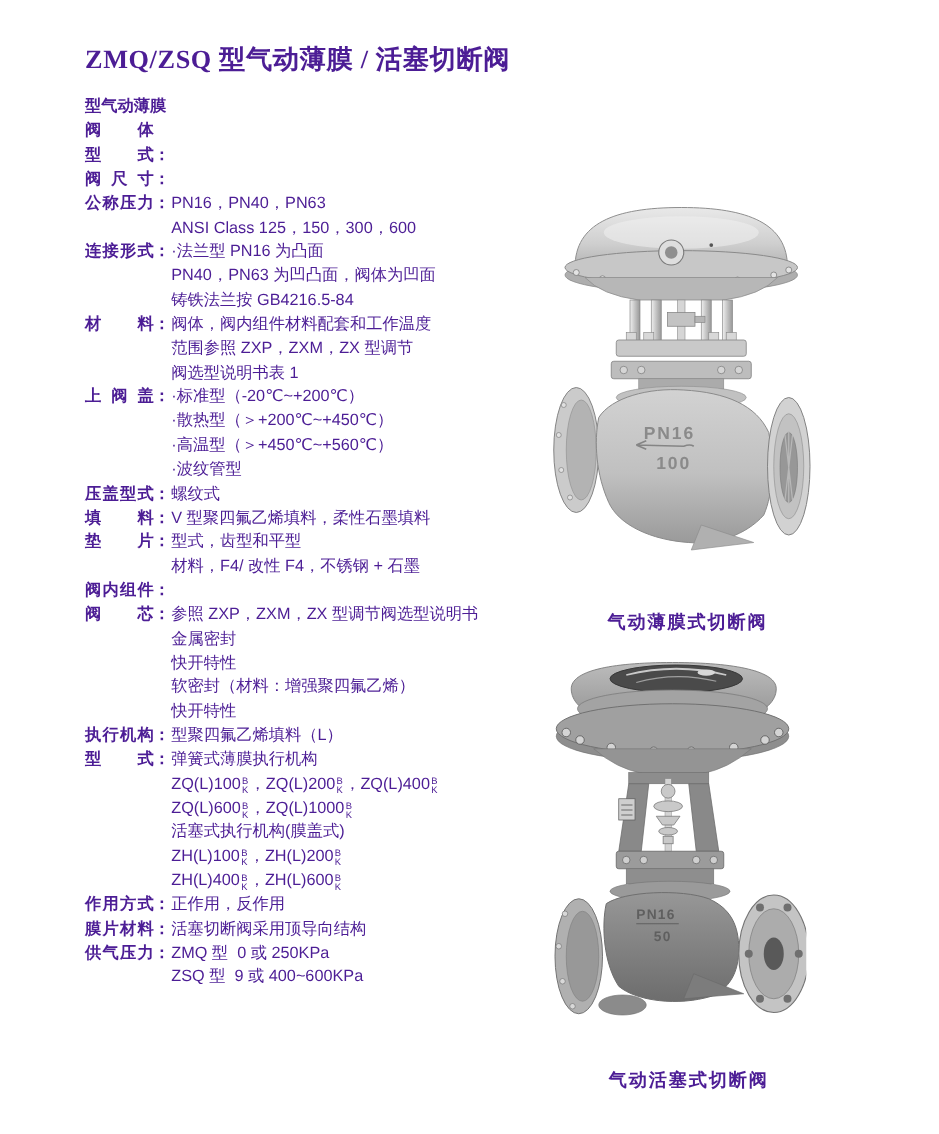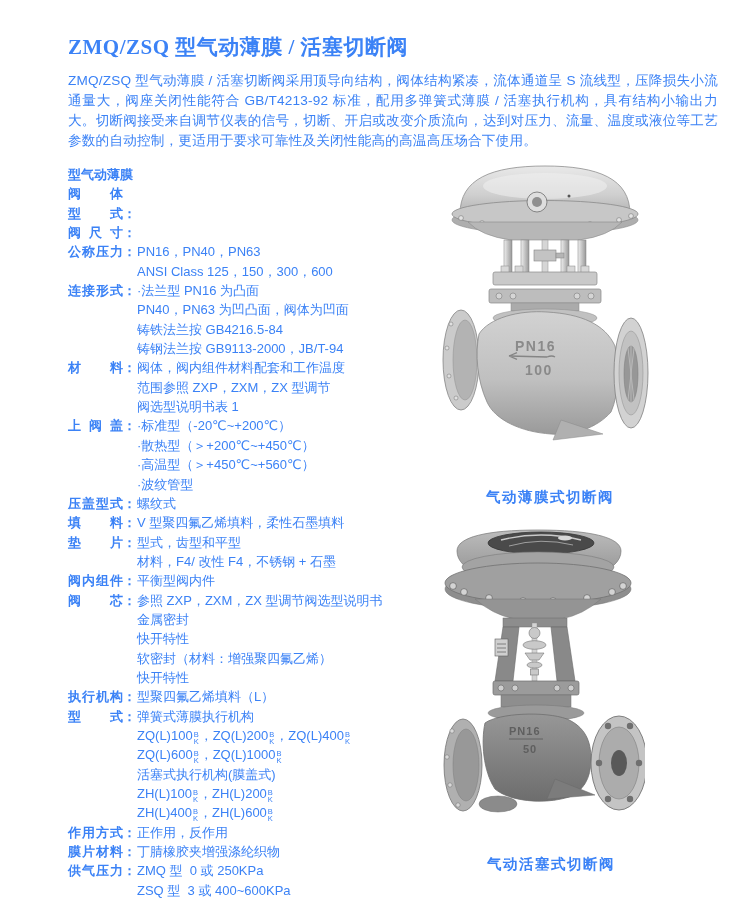--- a/index.html
+++ b/index.html
@@ -1,17 +1,17 @@
 <!DOCTYPE html>
 <html><head>
 <meta charset="utf-8">
 <style>
   html,body{margin:0;padding:0;background:#ffffff;}
   .page{position:relative;width:751px;height:907px;background:#ffffff;overflow:hidden;
-        font-family:"Liberation Sans","DejaVu Sans",sans-serif;color:#3b82f6;}
+        font-family:"Liberation Sans","DejaVu Sans",sans-serif;color:#4c1d95;}
   .content{position:absolute;left:68px;top:34px;width:650px;}
   .doc-title{margin:0;font-size:21px;font-weight:bold;letter-spacing:0.5px;line-height:27px;
              font-family:"Liberation Serif","DejaVu Serif","Liberation Sans",sans-serif;}
   .intro{margin:10px 0 0 0;font-size:13.6px;line-height:20px;text-align:justify;letter-spacing:0.2px;}
   .section-heading{margin:14px 0 0 0;font-size:13px;font-weight:bold;line-height:19px;}
   .spec-list{width:378px;}
   .spec-row{display:flex;align-items:flex-end;height:19.35px;font-size:13px;overflow:visible;}
   .spec-label{flex:0 0 55px;text-align:justify;text-align-last:justify;font-weight:bold;white-space:normal;}
   .spec-colon{flex:0 0 14px;font-weight:bold;}
   .spec-value{white-space:pre;flex:1 1 auto;}
@@ -25,21 +25,20 @@
   #caption-2{left:487px;top:855px;}
   svg text{font-family:"Liberation Sans","DejaVu Sans",sans-serif;}
 </style>
 </head>
 <body>
 
 <div class="page">
 
   <div class="content">
     <h1 class="doc-title">ZMQ/ZSQ 型气动薄膜 / 活塞切断阀</h1>
-    <p class="intro">ZMQ/ZSQ 型气动薄膜 / 活塞切断阀采用顶导向结构，阀体结构紧凑，流体通道呈 S 流线型，压降损失小流通量大，阀座关闭性能符合 GB/T4213-92 标准，配用多弹簧式薄膜 / 活塞执行机构，具有结构小输出力大。切断阀接受来自调节仪表的信号，切断、开启或改变介质流向，达到对压力、流量、温度或液位等工艺参数的自动控制，更适用于要求可靠性及关闭性能高的高温高压场合下使用。</p>
     <div class="section-heading">型气动薄膜</div>
     <div class="spec-list" id="spec-list">
         <div class="spec-row">
           <span class="spec-label">阀体</span>
           <span class="spec-colon"></span>
           <span class="spec-value"></span>
         </div>
         <div class="spec-row">
           <span class="spec-label">型式</span>
           <span class="spec-colon">：</span>
@@ -67,25 +66,20 @@
           <span class="spec-label"></span>
           <span class="spec-colon"></span>
           <span class="spec-value">PN40，PN63 为凹凸面，阀体为凹面</span>
         </div>
         <div class="spec-row">
           <span class="spec-label"></span>
           <span class="spec-colon"></span>
           <span class="spec-value">铸铁法兰按 GB4216.5-84</span>
         </div>
         <div class="spec-row">
-          <span class="spec-label"></span>
-          <span class="spec-colon"></span>
-          <span class="spec-value">铸钢法兰按 GB9113-2000，JB/T-94</span>
-        </div>
-        <div class="spec-row">
           <span class="spec-label">材料</span>
           <span class="spec-colon">：</span>
           <span class="spec-value">阀体，阀内组件材料配套和工作温度</span>
         </div>
         <div class="spec-row">
           <span class="spec-label"></span>
           <span class="spec-colon"></span>
           <span class="spec-value">范围参照 ZXP，ZXM，ZX 型调节</span>
         </div>
         <div class="spec-row">
@@ -129,21 +123,20 @@
           <span class="spec-value">型式，齿型和平型</span>
         </div>
         <div class="spec-row">
           <span class="spec-label"></span>
           <span class="spec-colon"></span>
           <span class="spec-value">材料，F4/ 改性 F4，不锈钢 + 石墨</span>
         </div>
         <div class="spec-row">
           <span class="spec-label">阀内组件</span>
           <span class="spec-colon">：</span>
-          <span class="spec-value">平衡型阀内件</span>
         </div>
         <div class="spec-row">
           <span class="spec-label">阀芯</span>
           <span class="spec-colon">：</span>
           <span class="spec-value">参照 ZXP，ZXM，ZX 型调节阀选型说明书</span>
         </div>
         <div class="spec-row">
           <span class="spec-label"></span>
           <span class="spec-colon"></span>
           <span class="spec-value">金属密封</span>
@@ -199,31 +192,31 @@
           <span class="spec-value">ZH(L)400<span class="bk"><span>B</span><span>K</span></span>，ZH(L)600<span class="bk"><span>B</span><span>K</span></span></span>
         </div>
         <div class="spec-row">
           <span class="spec-label">作用方式</span>
           <span class="spec-colon">：</span>
           <span class="spec-value">正作用，反作用</span>
         </div>
         <div class="spec-row">
           <span class="spec-label">膜片材料</span>
           <span class="spec-colon">：</span>
-          <span class="spec-value">丁腈橡胶夹增强涤纶织物</span>
+          <span class="spec-value">活塞切断阀采用顶导向结构</span>
         </div>
         <div class="spec-row">
           <span class="spec-label">供气压力</span>
           <span class="spec-colon">：</span>
           <span class="spec-value">ZMQ 型  0 或 250KPa</span>
         </div>
         <div class="spec-row">
           <span class="spec-label"></span>
           <span class="spec-colon"></span>
-          <span class="spec-value">ZSQ 型  3 或 400~600KPa</span>
+          <span class="spec-value">ZSQ 型  9 或 400~600KPa</span>
         </div>
       </div>
   </div>
 
   <svg id="figure-1" class="figure" width="208" height="298" viewBox="0 0 208 298">
     <defs>
       <linearGradient id="gDome" x1="0" y1="0" x2="0" y2="1">
         <stop offset="0" stop-color="#e9e9e9"></stop>
           <stop offset="0.6" stop-color="#cfcfcf"></stop>
           <stop offset="1" stop-color="#b2b2b2"></stop>

